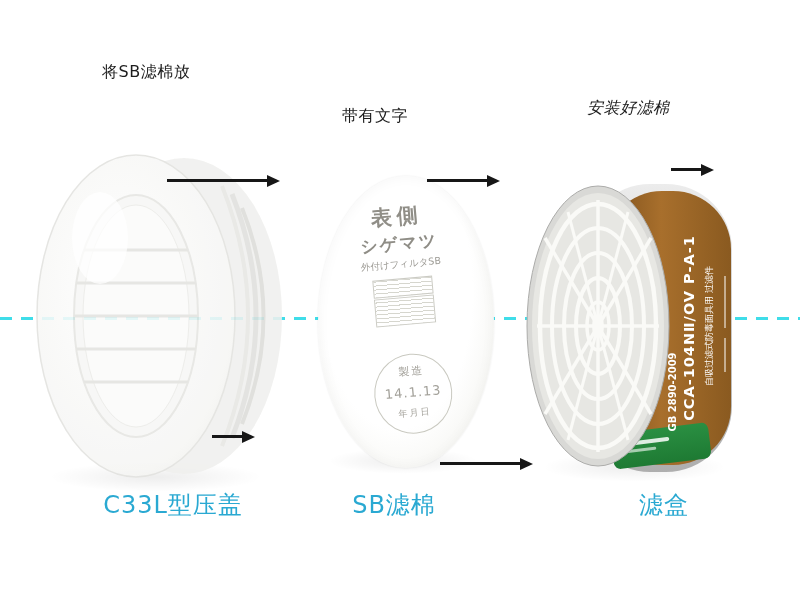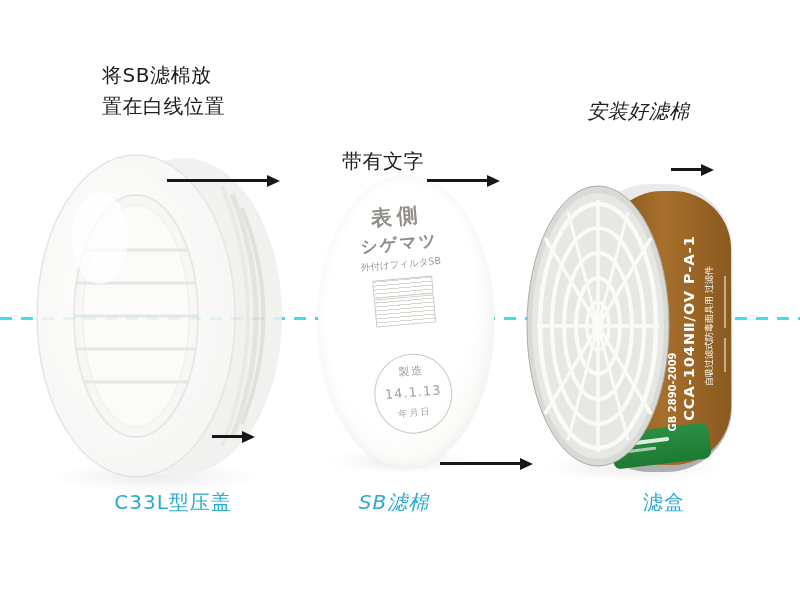--- a/index.html
+++ b/index.html
@@ -6,30 +6,30 @@
   #stage{
     position:relative;width:800px;height:600px;background:#ffffff;overflow:hidden;
     font-family:"DejaVu Sans","Liberation Sans",sans-serif;
   }
   
   .axis{
     position:absolute;left:0;top:317px;width:800px;height:3px;z-index:1;
     background:repeating-linear-gradient(90deg,var(--dashed-line) 0 12px,transparent 12px 21px);
   }
   
-  .ann{position:absolute;color:#1d1d1d;font-size:20px;line-height:1.55;z-index:6;letter-spacing:.5px;}
+  .ann{position:absolute;color:#1d1d1d;font-size:16px;line-height:1.55;z-index:6;letter-spacing:.5px;}
   .ann div{white-space:nowrap;}
   
   .arrow{position:absolute;height:3px;background:#171717;z-index:6;}
   .arrow::after{
     content:"";position:absolute;right:-11px;top:50%;transform:translateY(-50%);
     width:0;height:0;border-left:13px solid #171717;border-top:6px solid transparent;border-bottom:6px solid transparent;
   }
   
-  .caption{position:absolute;top:489px;width:160px;text-align:center;font-size:20px;color:var(--caption);z-index:6;letter-spacing:1px;}
+  .caption{position:absolute;top:489px;width:160px;text-align:center;font-size:24px;color:var(--caption);z-index:6;letter-spacing:1px;}
   
   .shadow{position:absolute;z-index:0;background:radial-gradient(ellipse at center,rgba(0,0,0,.07),rgba(0,0,0,0) 70%);}
   
   .ring-svg{position:absolute;left:34px;top:146px;z-index:2;}
   .cartridge-svg{position:absolute;left:526px;top:180px;z-index:3;}
   
   .pad{
     position:absolute;left:318px;top:176px;width:176px;height:292px;border-radius:50%;z-index:3;
     background:radial-gradient(ellipse at 45% 40%,#ffffff 55%,#f4f4f0 84%,#ebebe7 100%);
     box-shadow:0 0 2px rgba(0,0,0,.10), inset 0 0 14px rgba(0,0,0,.04);
@@ -150,32 +150,31 @@
       <line x1="19" y1="58" x2="125" y2="234" stroke-width="3.5"></line>
       <line x1="125" y1="58" x2="19" y2="234" stroke-width="3.5"></line>
       <line x1="42" y1="32" x2="102" y2="260" stroke-width="3"></line>
       <line x1="102" y1="32" x2="42" y2="260" stroke-width="3"></line>
     </g>
     <ellipse cx="72" cy="146" rx="6" ry="12" fill="#fafaf7"></ellipse>
   </svg>
 
   <div class="ann" style="left:102px;top:60px;">
     <div>将SB滤棉放</div>
-    <div>置在白线位置</div>
   </div>
-  <div class="ann" style="left:342px;top:104px;margin-top:42px;">
+  <div class="ann" style="left:342px;top:104px;">
     <div>带有文字</div>
   </div>
   <div class="ann" style="left:587px;top:96px;font-style:italic;">
     <div>安装好滤棉</div>
   </div>
 
   <div class="arrow" style="left:167px;top:179px;width:102px;"></div>
   <div class="arrow" style="left:212px;top:435px;width:32px;"></div>
   <div class="arrow" style="left:427px;top:179px;width:62px;"></div>
   <div class="arrow" style="left:440px;top:462px;width:82px;"></div>
   <div class="arrow" style="left:671px;top:168px;width:32px;"></div>
 
   <div class="caption" style="left:93px;">C33L型压盖</div>
-  <div class="caption" style="left:314px;font-style:italic;">SB滤棉</div>
+  <div class="caption" style="left:314px;">SB滤棉</div>
   <div class="caption" style="left:584px;text-align:center;">滤盒</div>
 
 </div>
 
 </body></html>

